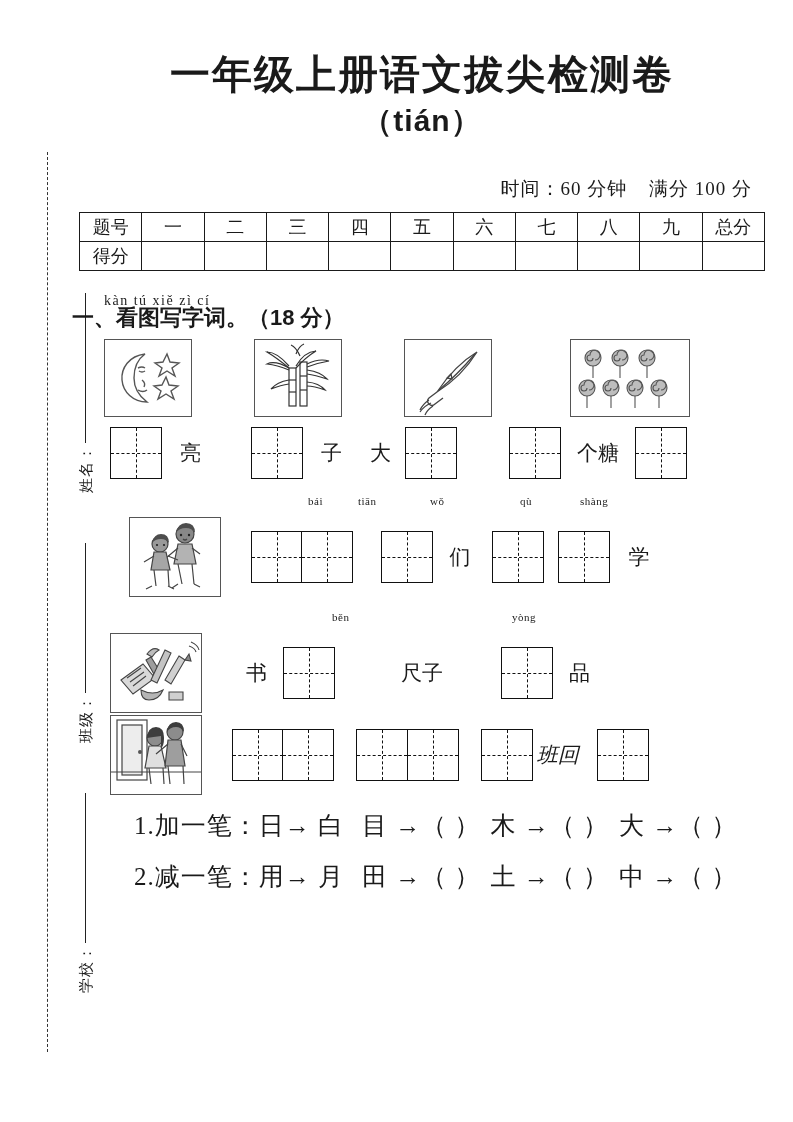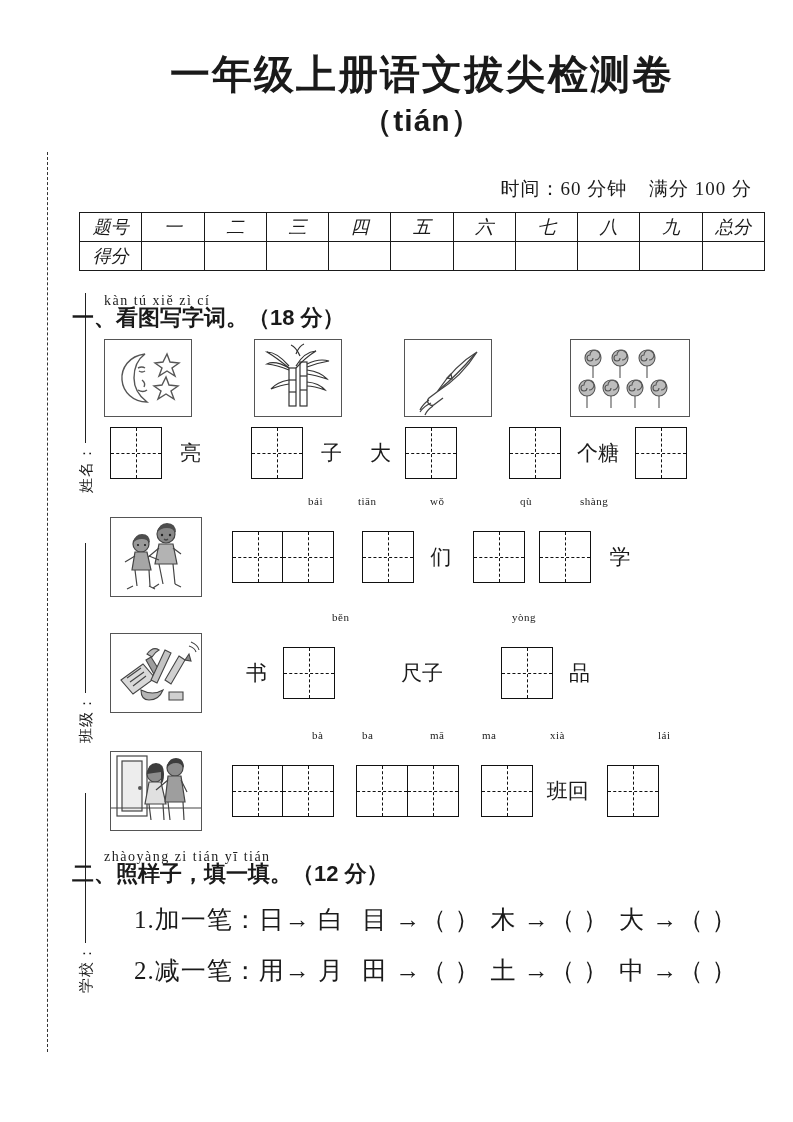--- a/index.html
+++ b/index.html
@@ -92,21 +92,20 @@
     margin: 10px auto 0 auto;
     border-collapse: collapse;
     width: 686px;
   }
   #score-table td {
     border: 1.3px solid #1a1a1a;
     height: 28px;
     text-align: center;
     font-size: 18px;
     padding: 0;
-    font-style: italic;
   }
   #score-table td.hdr-cell { width: 62px; }
   #score-table td.num-cell { width: 62px; }
 
   
   .section-head {
     margin-top: 24px;
     position: relative;
     height: 40px;
   }
@@ -371,21 +370,21 @@
   </div>
 
   <div class="pinyin-row" style="margin-top:16px; margin-left:38px;">
     <span style="left:198px;">bái</span>
     <span style="left:248px;">tiān</span>
     <span style="left:320px;">wǒ</span>
     <span style="left:410px;text-align:right;">qù</span>
     <span style="left:470px;">shàng</span>
   </div>
 
-  <div class="q1-row" style="margin-top:2px; margin-left:38px;">
+  <div class="q1-row" style="margin-top:2px; margin-left:57px;">
     <span class="pic-box">
       <svg width="90" height="78" viewBox="0 0 90 78">
         <g stroke="#444" stroke-width="1.2" fill="none">
           <circle cx="55" cy="16" r="9" fill="#888"></circle>
           <path d="M46 15 q2 -10 10 -10 q9 0 9 10 q-3 -5 -9 -5 q-7 0 -10 5 z" fill="#4d4d4d" stroke="none"></path>
           <circle cx="51" cy="17" r="1.2" fill="#222" stroke="none"></circle>
             <circle cx="59" cy="17" r="1.2" fill="#222" stroke="none"></circle>
           <path d="M53 21 q2 2 4 0"></path>
           <path d="M48 26 l14 0 l4 20 l-22 0 z" fill="#b3b3b3"></path>
           <path d="M48 46 l4 20 M62 46 l2 20"></path>
@@ -438,28 +437,20 @@
     <span style="display:inline-block;width:36px;"></span>
     <span class="ch" style="margin-right:12px;">书</span>
     <span class="grid-box"></span>
     <span style="display:inline-block;width:58px;"></span>
     <span class="ch">尺子</span>
     <span style="display:inline-block;width:50px;"></span>
     <span class="grid-box"></span>
     <span class="ch" style="margin-left:12px;">品</span>
   </div>
 
-  <div class="pinyin-row" style="margin-top:16px; margin-left:38px;">
-    <span style="left:202px;">bà</span>
-    <span style="left:252px;">ba</span>
-    <span style="left:320px;">mā</span>
-    <span style="left:372px;">ma</span>
-    <span style="left:440px;">xià</span>
-    <span style="left:548px;">lái</span>
-  </div>
 
   <div class="q1-row" style="margin-top:2px; margin-left:38px;">
     <span class="pic-box">
       <svg width="90" height="78" viewBox="0 0 90 78">
         <g stroke="#444" stroke-width="1.2" fill="none">
           <rect x="6" y="4" width="30" height="60" fill="#fff"></rect>
           <rect x="11" y="9" width="20" height="50" fill="#ededed"></rect>
           <circle cx="29" cy="36" r="2" fill="#555" stroke="none"></circle>
           <line x1="0" y1="56" x2="90" y2="56"></line>
           <circle cx="44" cy="22" r="8" fill="#8c8c8c"></circle>
@@ -473,28 +464,24 @@
           <path d="M57 28 l-12 10 M70 28 l6 12"></path>
         </g>
       </svg>
     </span>
     <span style="display:inline-block;width:22px;"></span>
     <span class="grid-pair"><span class="grid-box"></span><span class="grid-box"></span></span>
     <span style="display:inline-block;width:14px;"></span>
     <span class="grid-pair"><span class="grid-box"></span><span class="grid-box"></span></span>
     <span style="display:inline-block;width:14px;"></span>
     <span class="grid-box"></span>
-    <span class="ch" style="margin-left:10px;">班回</span>
+    <span class="ch" style="margin-left:0;font-style:italic;">班回</span>
     <span class="grid-box" style="margin-left:14px;"></span>
   </div>
 
-  <div class="section-head" style="margin-top:18px;">
-    <div class="sec-pinyin" style="left:32px;">zhàoyàng zi  tián yī tián</div>
-    <div class="sec-title"><span>二、</span><span>照样子，填一填。</span><span>（12 分）</span></div>
-  </div>
 
   <div class="q2-line" style="margin-top:14px;">
     <span>1.</span><span>加一笔：</span><span>日→ 白</span><span class="gap"></span><span>目 →（    ）</span><span class="gap-s"></span><span>木 →（    ）</span><span class="gap-s"></span><span>大 →（    ）</span>
   </div>
 
   <div class="q2-line" style="margin-top:18px;">
     <span>2.</span><span>减一笔：</span><span>用→ 月</span><span class="gap"></span><span>田 →（    ）</span><span class="gap-s"></span><span>土 →（    ）</span><span class="gap-s"></span><span>中 →（    ）</span>
   </div>
 
 </div>

